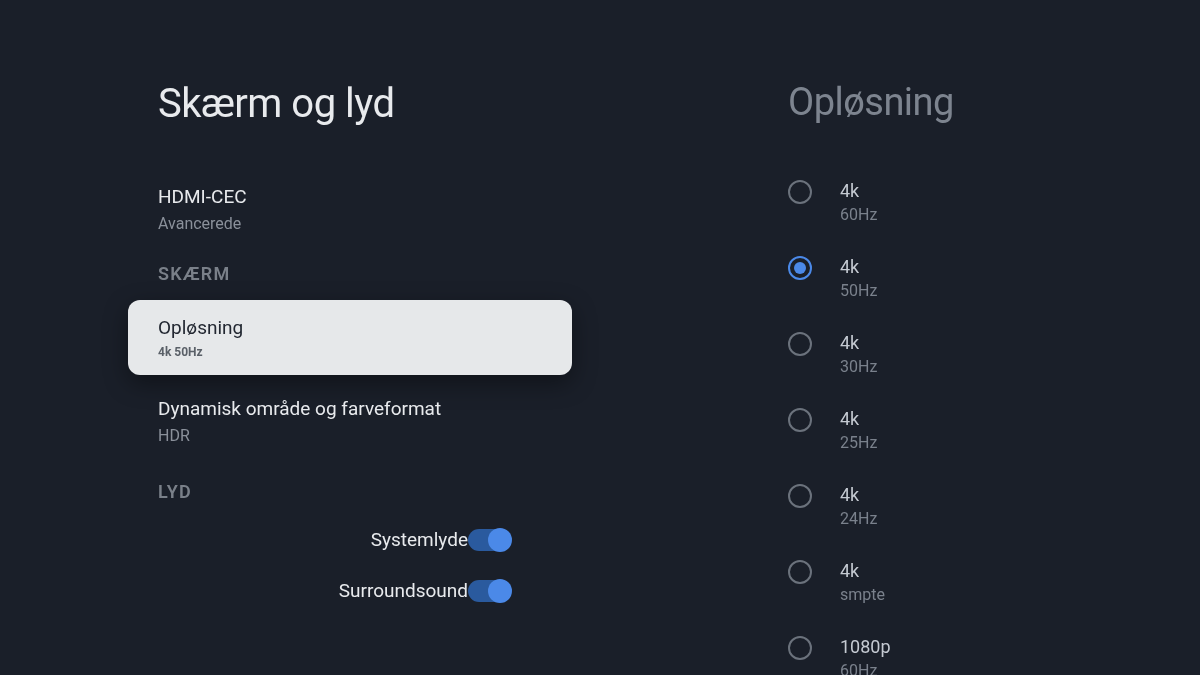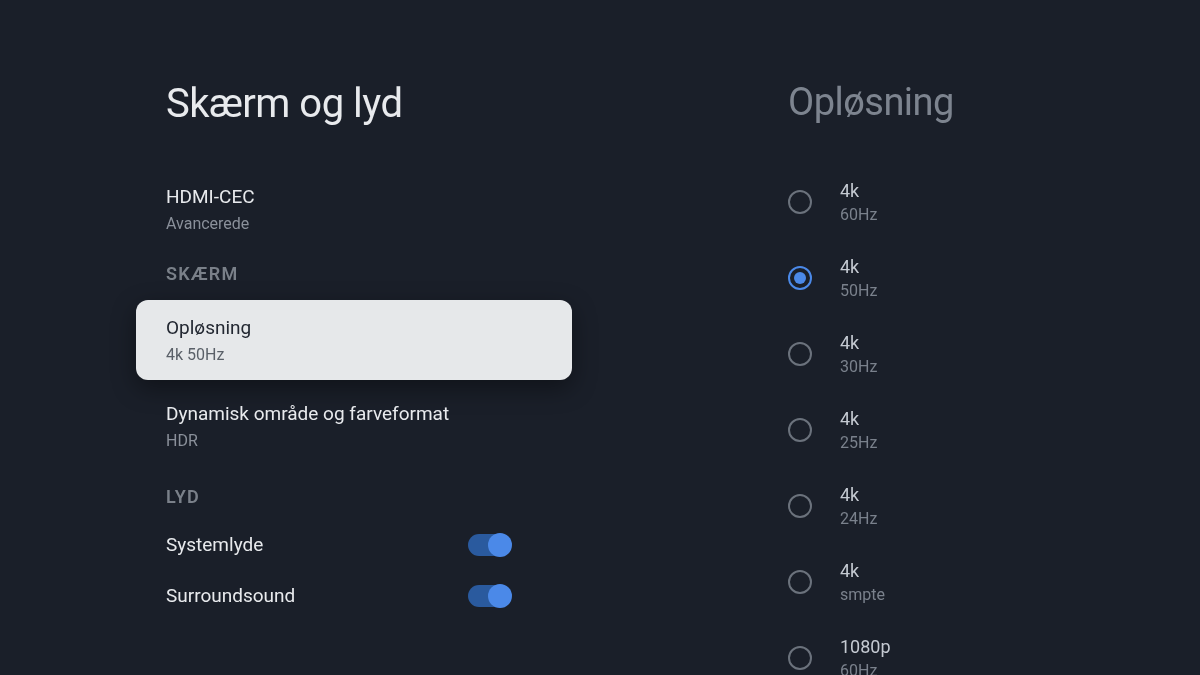--- a/index.html
+++ b/index.html
@@ -13,21 +13,21 @@
       height: 675px;
       background: #1a1f29;
       font-family: -apple-system, BlinkMacSystemFont, "Segoe UI", Roboto, sans-serif;
       color: #e8eaed;
       overflow: hidden;
       display: flex;
     }
 
     .left-panel {
       width: 600px;
-      padding: 80px 0 0 8px;
+      padding: 80px 0 0 0;
     }
 
     .right-panel {
       width: 600px;
       padding: 80px 0 0 0;
     }
 
     .main-title {
       font-size: 40px;
       font-weight: 400;
@@ -84,29 +84,31 @@
       margin-bottom: 8px;
     }
 
     .setting-item-selected .setting-title {
       color: #232832;
       font-size: 19px;
     }
 
     .setting-item-selected .setting-subtitle {
       color: #5a6068;
-      font-size: 16px;
+      font-size: 12px;
+      font-weight: bold;
     }
 
     .toggle-row {
       display: flex;
-      justify-content: space-between;
+      justify-content: flex-end;
       align-items: center;
       padding: 14px 0 14px 158px;
       margin-right: 90px;
+      margin-left: 44px;
     }
 
     .toggle-label {
       font-size: 19px;
       color: #e8eaed;
       font-weight: 400;
     }
 
     .toggle {
       width: 42px;
@@ -129,21 +131,20 @@
       top: -1px;
       right: -2px;
     }
 
     .option-list {
       padding-left: 188px;
     }
 
     .option-item {
       display: flex;
-      align-items: center;
       padding: 16px 0;
       gap: 28px;
     }
 
     .radio-icon {
       width: 24px;
       height: 24px;
       border: 2px solid #6b727c;
       border-radius: 50%;
       flex-shrink: 0;

